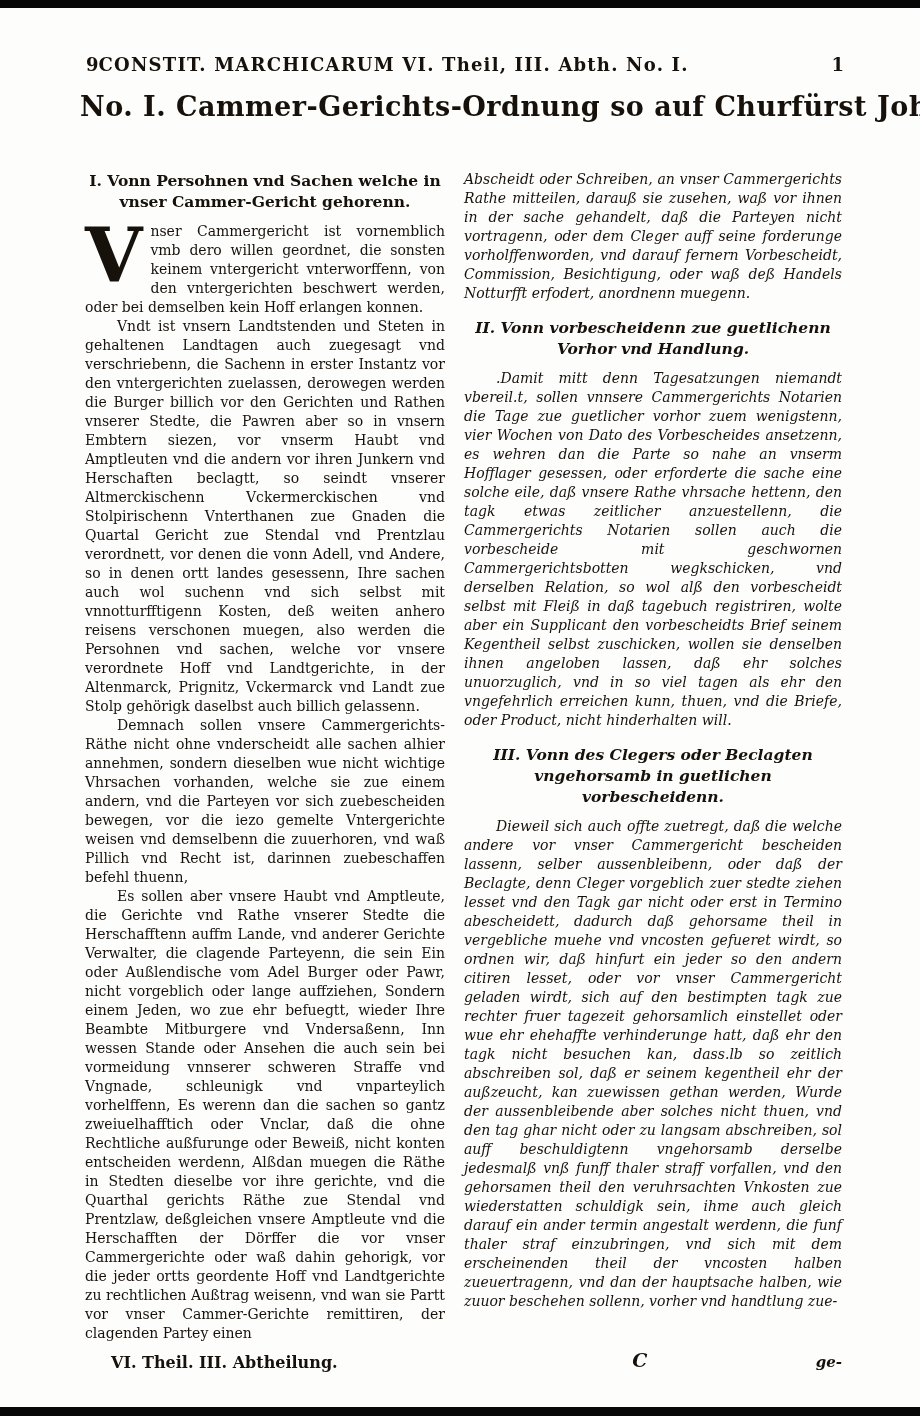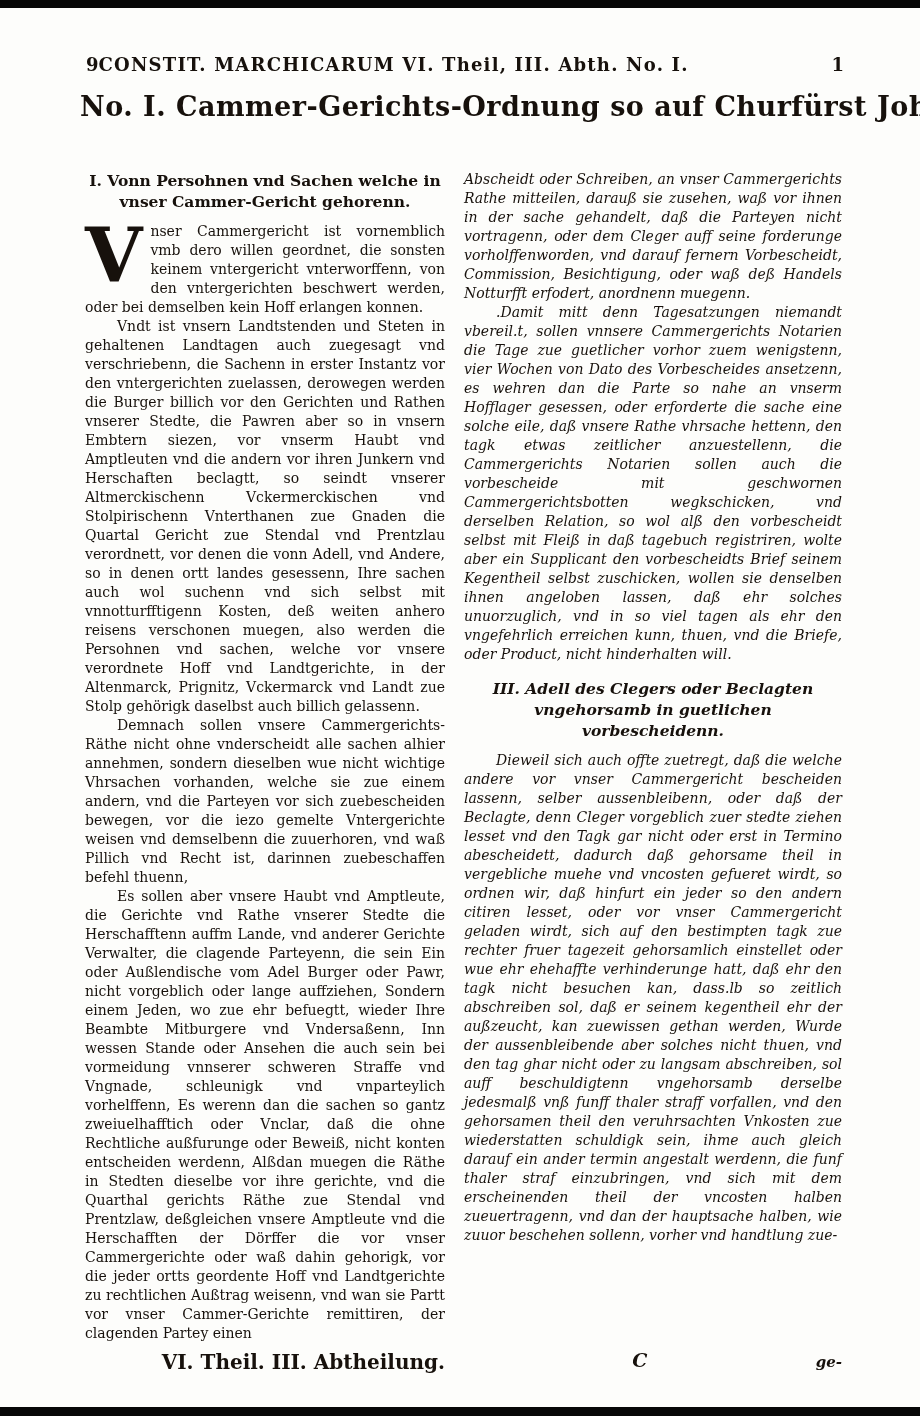--- a/index.html
+++ b/index.html
@@ -63,22 +63,22 @@
   .dropcap{
     float:left;
     font-size:74px;line-height:58px;
     font-weight:bold;
     padding:4px 8px 0 0;
     font-family:"DejaVu Serif","Liberation Serif",serif;
   }
 
   .col-footer-left{
     margin-top:auto;
-    font-weight:bold;font-size:20px;
-    padding-left:26px;text-align:right;
+    font-weight:bold;font-size:16px;
+    padding-left:26px;text-align:left;
   }
   .col-footer-right{
     margin-top:auto;
     display:flex;align-items:baseline;
   }
   .signature-mark{
     flex:1;text-align:center;
     font-weight:bold;font-size:19px;
   }
   .catchword{
@@ -116,24 +116,25 @@
       <p class="body-par indent">Demnach sollen vnsere Cammergerichts-Räthe nicht ohne vnderscheidt alle sachen alhier annehmen, sondern dieselben wue nicht wichtige Vhrsachen vorhanden, welche sie zue einem andern, vnd die Parteyen vor sich zuebescheiden bewegen, vor die iezo gemelte Vntergerichte weisen vnd demselbenn die zuuerhoren, vnd waß Pillich vnd Recht ist, darinnen zuebeschaffen befehl thuenn,</p>
 
       <p class="body-par indent">Es sollen aber vnsere Haubt vnd Amptleute, die Gerichte vnd Rathe vnserer Stedte die Herschafftenn auffm Lande, vnd anderer Gerichte Verwalter, die clagende Parteyenn, die sein Ein oder Außlendische vom Adel Burger oder Pawr, nicht vorgeblich oder lange auffziehen, Sondern einem Jeden, wo zue ehr befuegtt, wieder Ihre Beambte Mitburgere vnd Vndersaßenn, Inn wessen Stande oder Ansehen die auch sein bei vormeidung vnnserer schweren Straffe vnd Vngnade, schleunigk vnd vnparteylich vorhelffenn, Es werenn dan die sachen so gantz zweiuelhafftich oder Vnclar, daß die ohne Rechtliche außfurunge oder Beweiß, nicht konten entscheiden werdenn, Alßdan muegen die Räthe in Stedten dieselbe vor ihre gerichte, vnd die Quarthal gerichts Räthe zue Stendal vnd Prentzlaw, deßgleichen vnsere Amptleute vnd die Herschafften der Dörffer die vor vnser Cammergerichte oder waß dahin gehorigk, vor die jeder ortts geordente Hoff vnd Landtgerichte zu rechtlichen Außtrag weisenn, vnd wan sie Partt vor vnser Cammer-Gerichte remittiren, der clagenden Partey einen</p>
 
       <div class="col-footer-left">VI. Theil. III. Abtheilung.</div>
     </div>
 
     <div class="col right">
       <p class="body-par">Abscheidt oder Schreiben, an vnser Cammergerichts Rathe mitteilen, darauß sie zusehen, waß vor ihnen in der sache gehandelt, daß die Parteyen nicht vortragenn, oder dem Cleger auff seine forderunge vorholffenworden, vnd darauf fernern Vorbescheidt, Commission, Besichtigung, oder waß deß Handels Notturfft erfodert, anordnenn muegenn.</p>
 
+      <div class="section-heading">II. Vonn vorbescheidenn zue guetlichenn Vorhor vnd Handlung.</div>
 
       <p class="body-par indent">.Damit mitt denn Tagesatzungen niemandt vbereil.t, sollen vnnsere Cammergerichts Notarien die Tage zue guetlicher vorhor zuem wenigstenn, vier Wochen von Dato des Vorbescheides ansetzenn, es wehren dan die Parte so nahe an vnserm Hofflager gesessen, oder erforderte die sache eine solche eile, daß vnsere Rathe vhrsache hettenn, den tagk etwas zeitlicher anzuestellenn, die Cammergerichts Notarien sollen auch die vorbescheide mit geschwornen Cammergerichtsbotten wegkschicken, vnd derselben Relation, so wol alß den vorbescheidt selbst mit Fleiß in daß tagebuch registriren, wolte aber ein Supplicant den vorbescheidts Brief seinem Kegentheil selbst zuschicken, wollen sie denselben ihnen angeloben lassen, daß ehr solches unuorzuglich, vnd in so viel tagen als ehr den vngefehrlich erreichen kunn, thuen, vnd die Briefe, oder Product, nicht hinderhalten will.</p>
 
-      <div class="section-heading">III. Adell des Clegers oder Beclagten vngehorsamb in guetlichen vorbescheidenn.</div>
+      <div class="section-heading">III. Vonn des Clegers oder Beclagten vngehorsamb in guetlichen vorbescheidenn.</div>
 
       <p class="body-par indent">Dieweil sich auch offte zuetregt, daß die welche andere vor vnser Cammergericht bescheiden lassenn, selber aussenbleibenn, oder daß der Beclagte, denn Cleger vorgeblich zuer stedte ziehen lesset vnd den Tagk gar nicht oder erst in Termino abescheidett, dadurch daß gehorsame theil in vergebliche muehe vnd vncosten gefueret wirdt, so ordnen wir, daß hinfurt ein jeder so den andern citiren lesset, oder vor vnser Cammergericht geladen wirdt, sich auf den bestimpten tagk zue rechter fruer tagezeit gehorsamlich einstellet oder wue ehr ehehaffte verhinderunge hatt, daß ehr den tagk nicht besuchen kan, dass.lb so zeitlich abschreiben sol, daß er seinem kegentheil ehr der außzeucht, kan zuewissen gethan werden, Wurde der aussenbleibende aber solches nicht thuen, vnd den tag ghar nicht oder zu langsam abschreiben, sol auff beschuldigtenn vngehorsamb derselbe jedesmalß vnß funff thaler straff vorfallen, vnd den gehorsamen theil den veruhrsachten Vnkosten zue wiederstatten schuldigk sein, ihme auch gleich darauf ein ander termin angestalt werdenn, die funf thaler straf einzubringen, vnd sich mit dem erscheinenden theil der vncosten halben zueuertragenn, vnd dan der hauptsache halben, wie zuuor beschehen sollenn, vorher vnd handtlung zue-</p>
 
       <div class="col-footer-right">
         <span class="signature-mark">C</span>
         <span class="catchword">ge-</span>
       </div>
     </div>
 
   </div>

